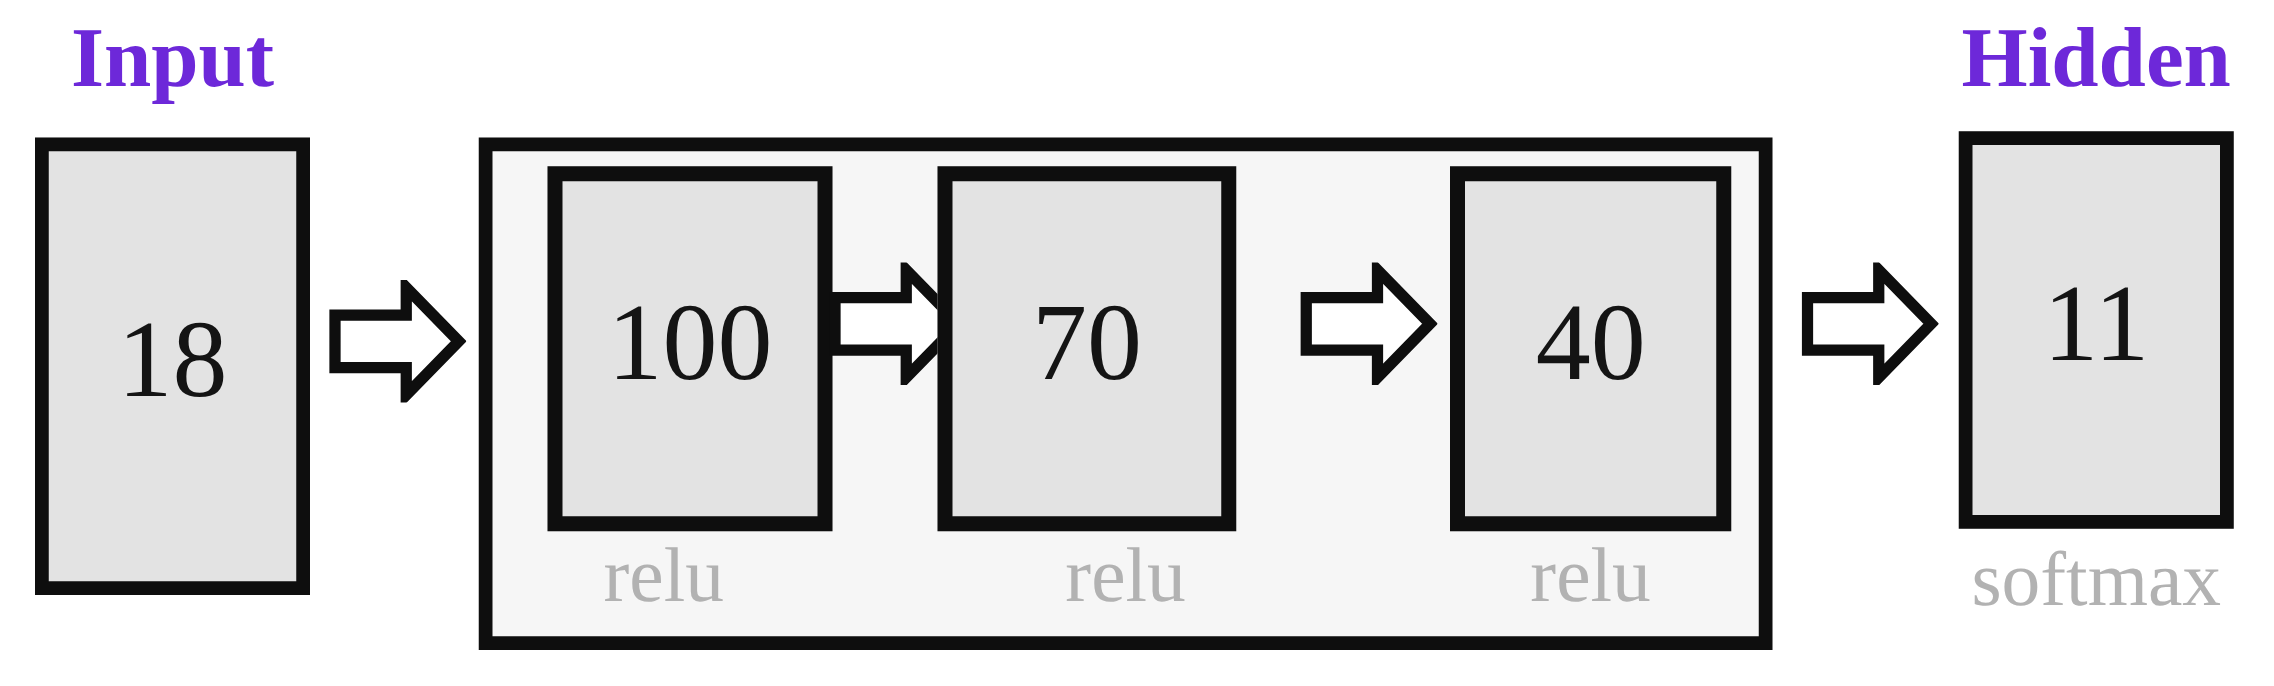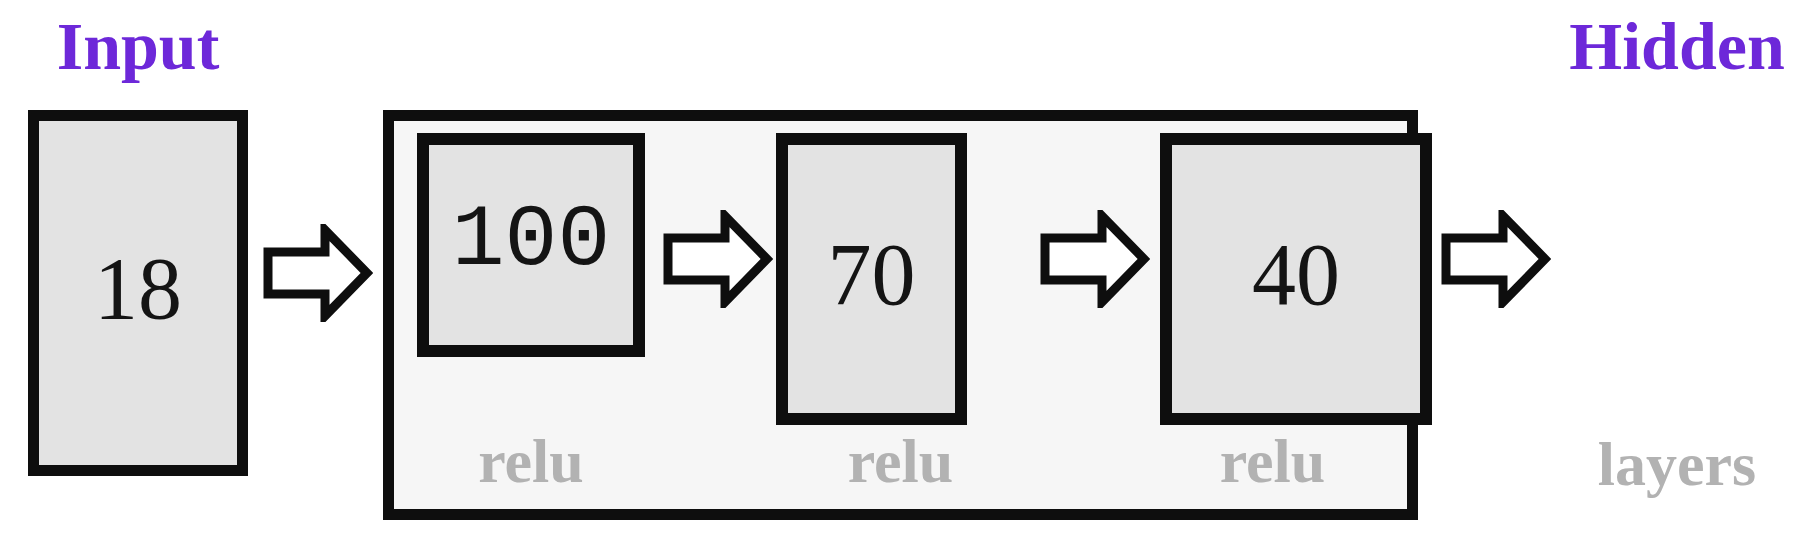--- a/index.html
+++ b/index.html
@@ -46,21 +46,21 @@
   .hidden-container{
     position:absolute;
     left:383px;top:110px;
     width:1035px;height:410px;
     background:var(--container-fill);
     border:11px solid var(--border);
   }
   .activation-label{
     position:absolute;
     font-size:62px;
-    font-weight:bold;
+    font-weight:normal;
     color:var(--activation-text);
     text-align:center;
     line-height:1;
     white-space:nowrap;
   }
   .flow-arrow{
     position:absolute;
     width:110px;height:98px;
   }
   .flow-arrow svg{display:block;width:100%;height:100%;}
@@ -82,49 +82,52 @@
   </div>
 
   <div class="flow-arrow" style="left:263px;top:224px;">
     <svg viewBox="0 0 110 98">
         <path d="M5,28 H62 V6 L104,49 L62,92 V70 H5 Z"></path>
       </svg>
   </div>
 
   <div class="hidden-container"></div>
 
-  <div class="node-box" style="left:417px;top:133px;width:228px;height:224px;border-width:12px;font-family:Liberation Mono, monospace;">
+  <div class="node-box" style="left:438px;top:133px;width:228px;height:292px;border-width:12px;">
     <span class="node-units">100</span>
   </div>
   <div class="activation-label" style="left:417px;top:430px;width:228px;">relu</div>
 
   <div class="flow-arrow" style="left:663px;top:210px;">
     <svg viewBox="0 0 110 98">
         <path d="M5,28 H62 V6 L104,49 L62,92 V70 H5 Z"></path>
       </svg>
   </div>
 
-  <div class="node-box" style="left:776px;top:133px;width:191px;height:292px;border-width:12px;">
+  <div class="node-box" style="left:750px;top:133px;width:239px;height:292px;border-width:12px;">
     <span class="node-units">70</span>
   </div>
   <div class="activation-label" style="left:788px;top:430px;width:225px;">relu</div>
 
   <div class="flow-arrow" style="left:1040px;top:210px;">
     <svg viewBox="0 0 110 98">
         <path d="M5,28 H62 V6 L104,49 L62,92 V70 H5 Z"></path>
       </svg>
   </div>
 
-  <div class="node-box" style="left:1160px;top:133px;width:272px;height:292px;border-width:12px;">
+  <div class="node-box" style="left:1160px;top:133px;width:225px;height:292px;border-width:12px;">
     <span class="node-units">40</span>
   </div>
   <div class="activation-label" style="left:1160px;top:430px;width:225px;">relu</div>
 
   <div class="flow-arrow" style="left:1441px;top:210px;">
     <svg viewBox="0 0 110 98">
         <path d="M5,28 H62 V6 L104,49 L62,92 V70 H5 Z"></path>
       </svg>
   </div>
 
   <div class="group-title" style="left:1567px;width:220px;">Hidden</div>
-  <div class="activation-label" style="left:1545px;top:433px;width:264px;">layers</div>
+  <div class="node-box" style="left:1567px;top:105px;width:220px;height:318px;">
+    <span class="node-units">11</span>
+  </div>
+  <div class="activation-label" style="left:1545px;top:433px;width:264px;">softmax</div>
 
 </div>
 
 </body></html>

